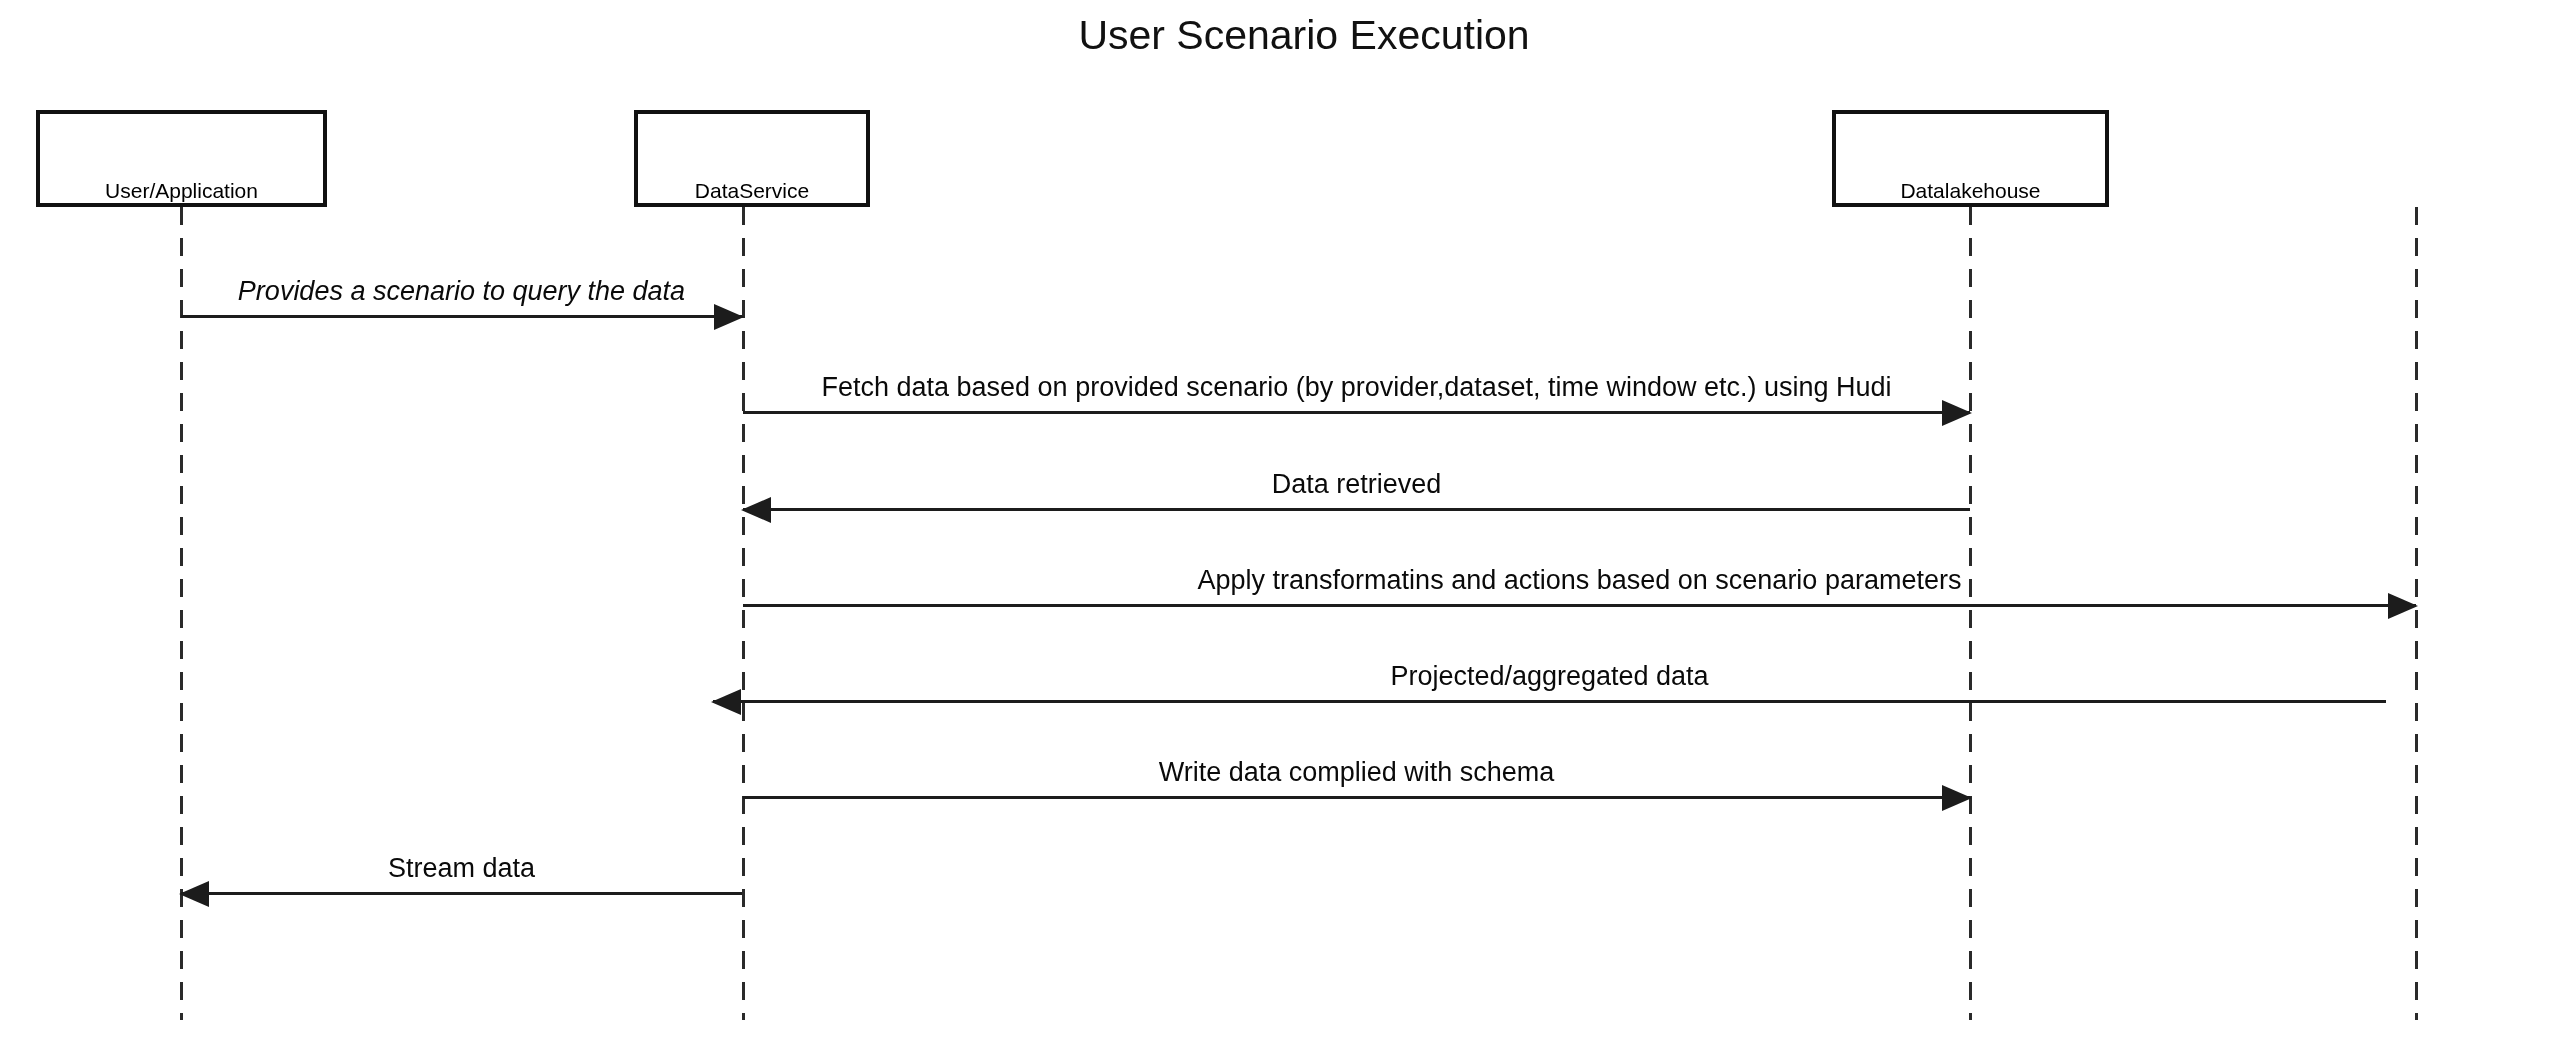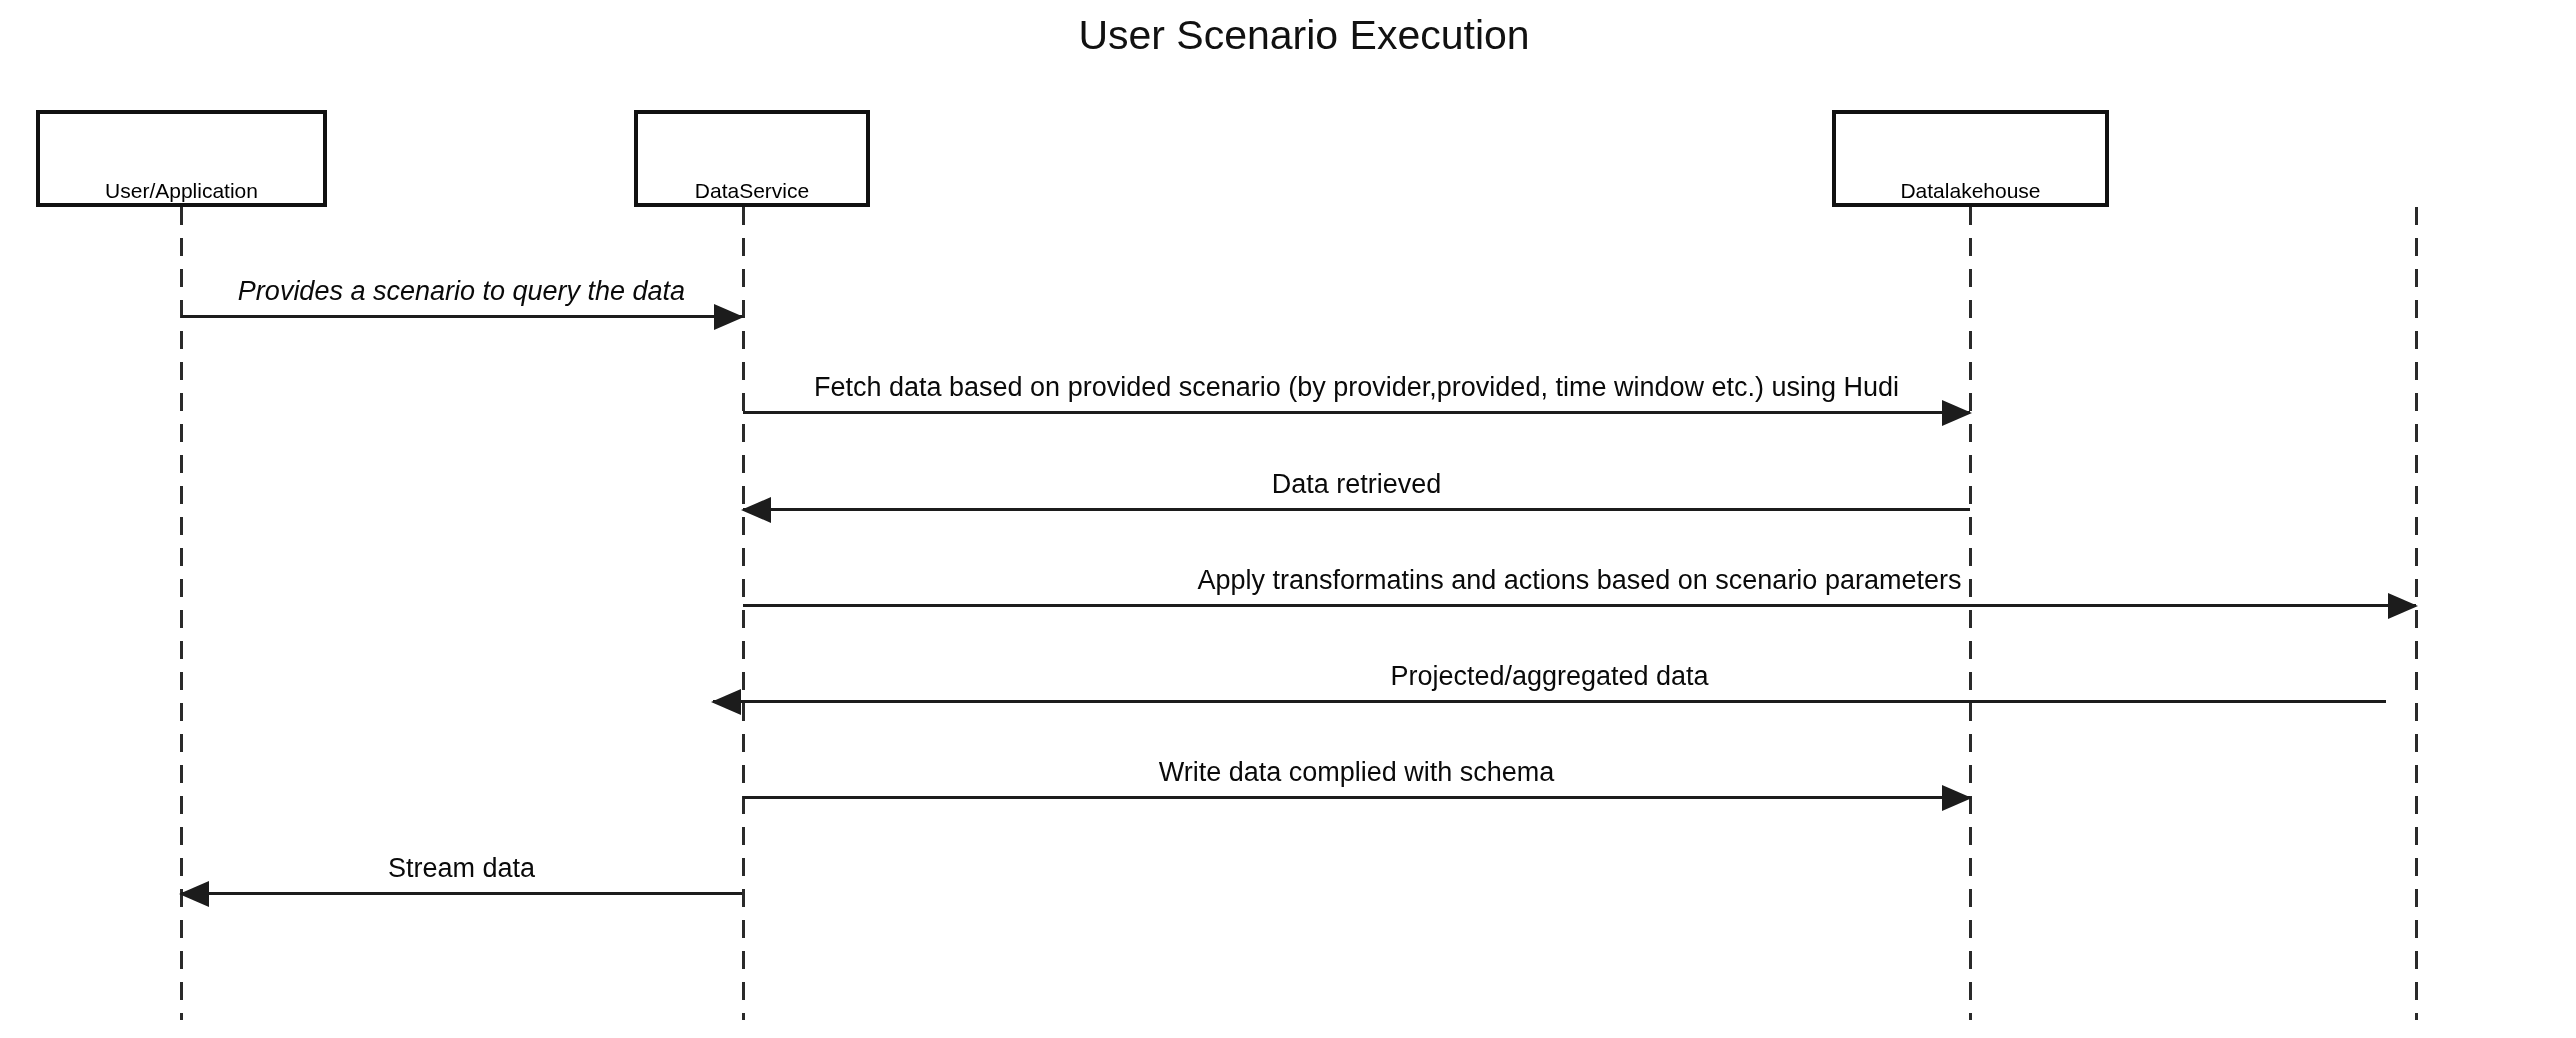--- a/index.html
+++ b/index.html
@@ -111,21 +111,21 @@
     <span>Datalakehouse</span>
   </div>
 
   <div class="msg" style="left: 181px; width: 561px; top: 276px; font-style: italic;">
     <div class="msg-label">Provides a scenario to query the data</div>
     <div class="msg-line"></div>
     <div class="head head-right"></div>
   </div>
 
   <div class="msg" style="left: 743px; width: 1227px; top: 372px;">
-    <div class="msg-label">Fetch data based on provided scenario (by provider,provided, time window etc.) using Hudi</div>
+    <div class="msg-label">Fetch data based on provided scenario (by provider,dataset, time window etc.) using Hudi</div>
     <div class="msg-line"></div>
     <div class="head head-right"></div>
   </div>
 
   <div class="msg" style="left: 743px; width: 1227px; top: 469px;">
     <div class="msg-label">Data retrieved</div>
     <div class="msg-line"></div>
     <div class="head head-left"></div>
   </div>
 

